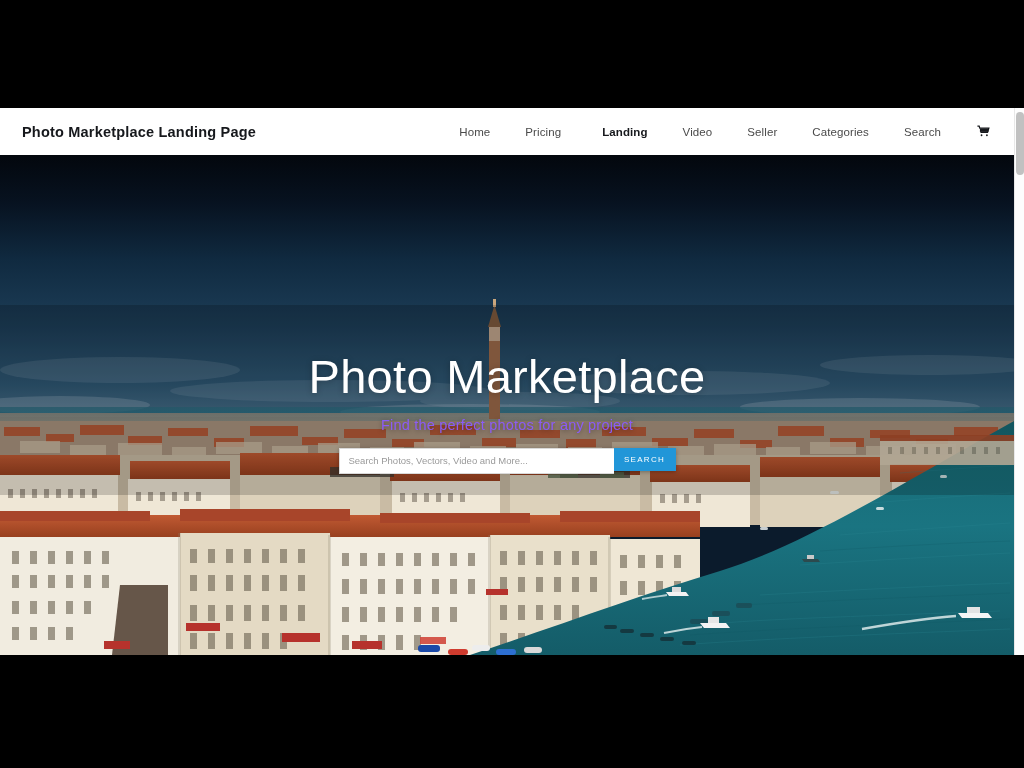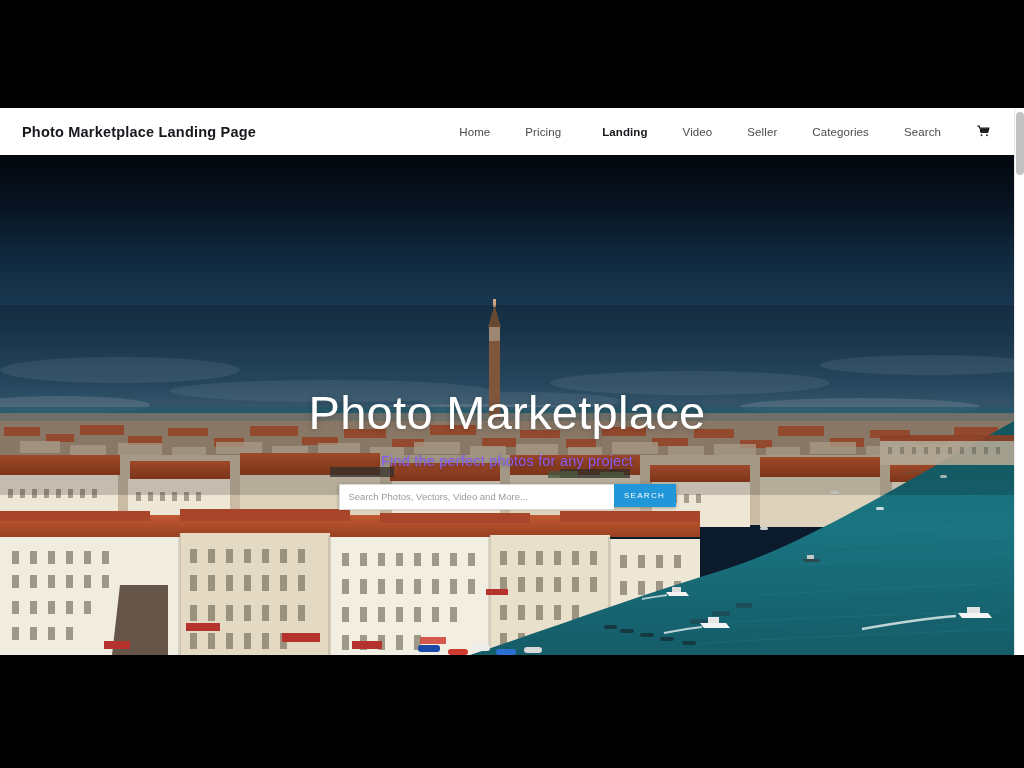--- a/index.html
+++ b/index.html
@@ -115,21 +115,20 @@
   .hero-content {
     position: absolute;
     left: 0; top: 0;
     width: 1014px;
     height: 500px;
     z-index: 10;
     display: flex;
     flex-direction: column;
     align-items: center;
     padding-top: 197px;
-    margin-top: 36px;
   }
   .hero-title {
     font-size: 47px;
     font-weight: 300;
     color: #ffffff;
     letter-spacing: 0.3px;
     line-height: 1.08;
     text-shadow: 0 1px 6px rgba(0,0,0,0.25);
   }
   .hero-subtitle {

